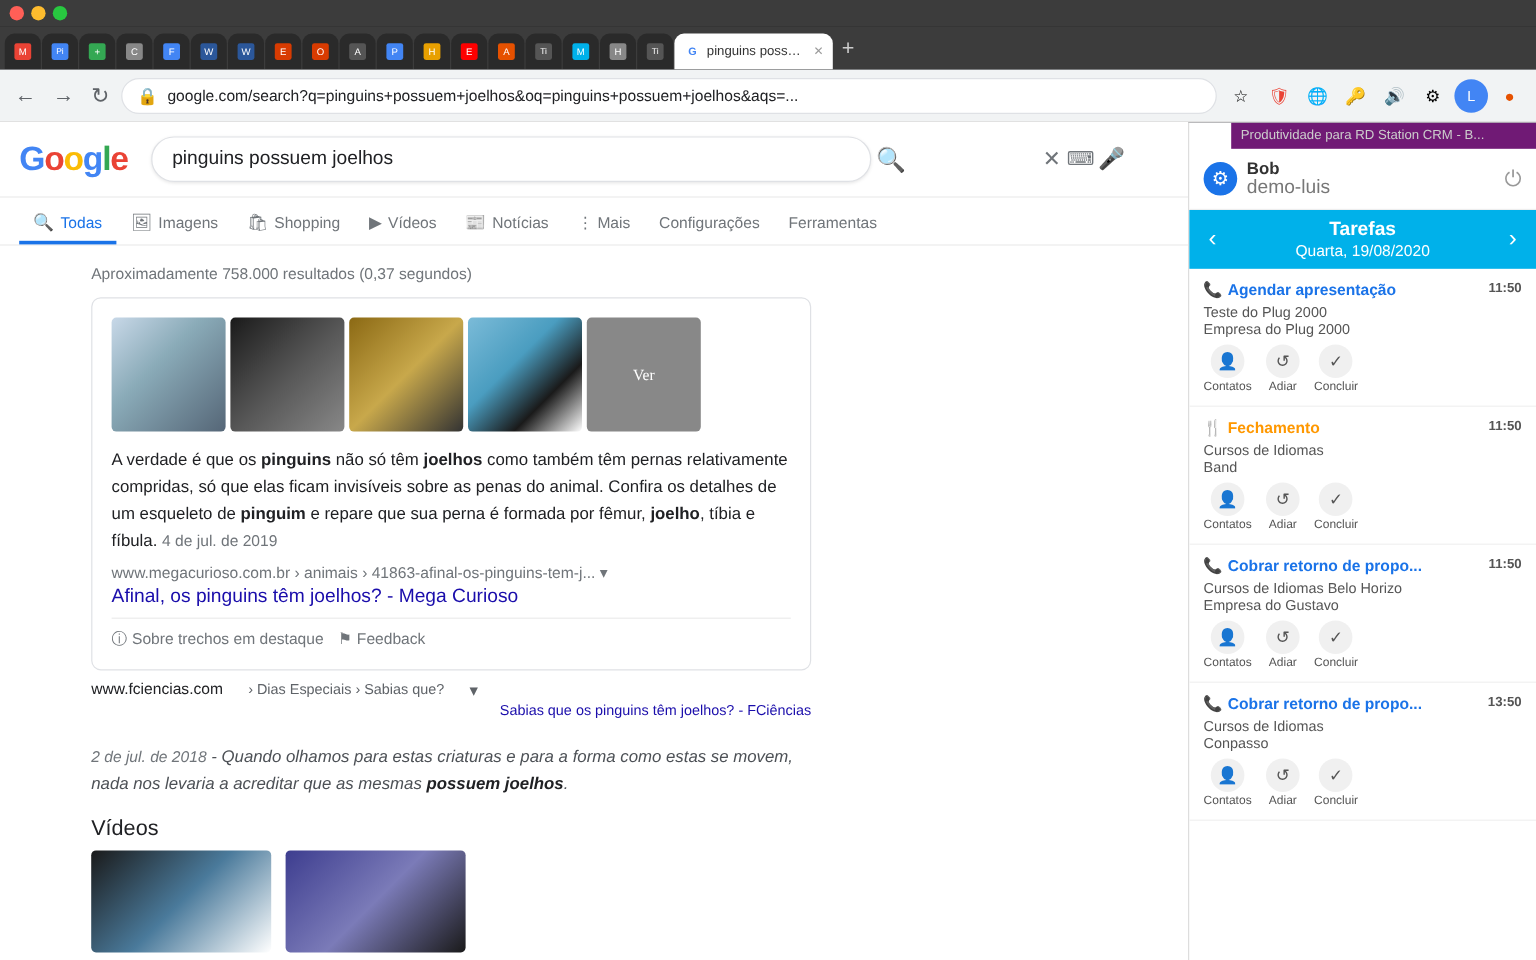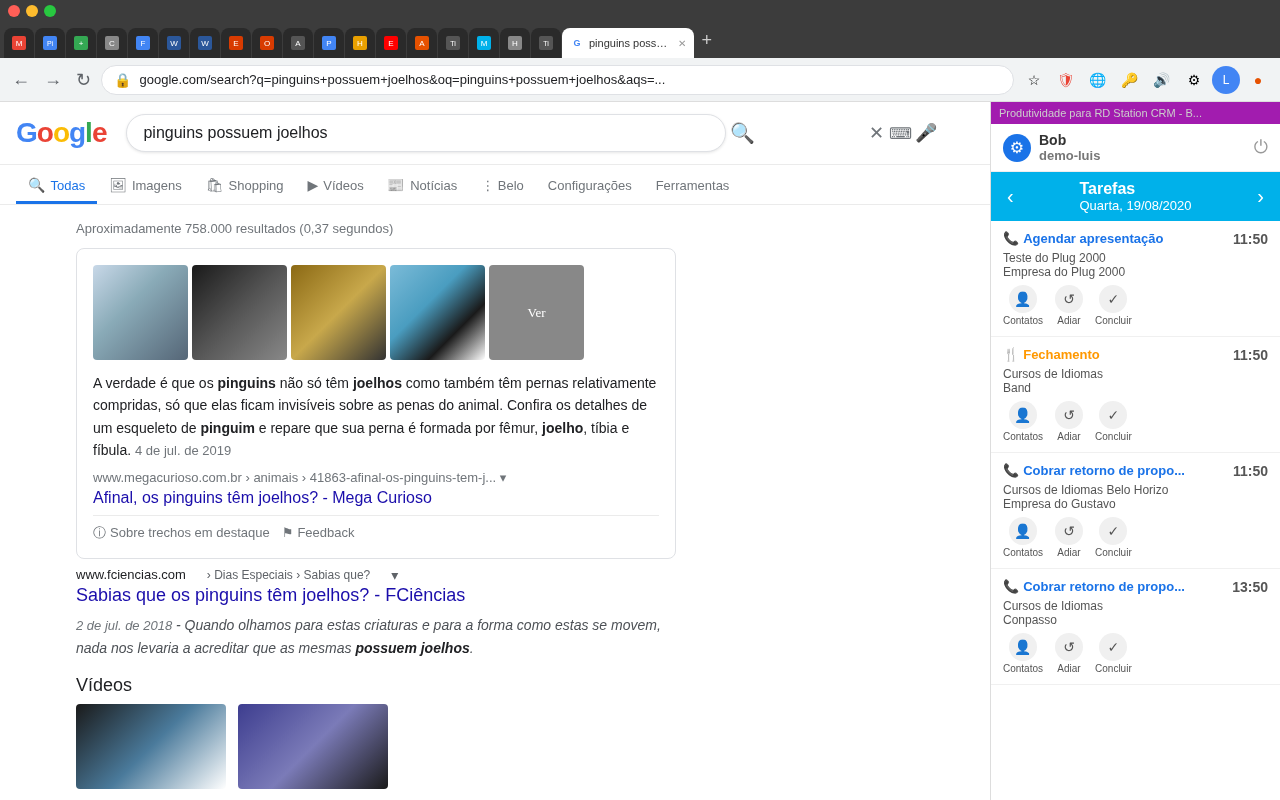--- a/index.html
+++ b/index.html
@@ -70,54 +70,54 @@
     .snippet-link { display: block; color: #1a0dab; font-size: 16px; text-decoration: none; margin-top: 4px; cursor: pointer; }
     .snippet-footer { display: flex; align-items: center; gap: 12px; margin-top: 8px; padding-top: 8px; border-top: 1px solid #ebebeb; font-size: 13px; color: #70757a; }
     .snippet-footer-item { display: flex; align-items: center; gap: 4px; cursor: pointer; }
 
     
     .search-result { max-width: 600px; margin-bottom: 16px; }
     .result-source { font-size: 13px; color: #202124; margin-bottom: 2px; display: flex; align-items: center; gap: 21px; }
     .result-source-url { color: #202124; }
     .result-breadcrumb { color: #5f6368; font-size: 12px; }
     .result-dropdown { color: #5f6368; cursor: pointer; font-size: 14px; }
-    .result-title { color: #1a0dab; font-size: 18px; text-decoration: none; cursor: pointer; display: block; margin-bottom: 8px; }
+    .result-title { color: #1a0dab; font-size: 12px; text-decoration: none; cursor: pointer; display: block; margin-bottom: 20px; text-align: right; }
     .result-date { color: #70757a; font-size: 13px; }
     .result-snippet { font-size: 14px; color: #4d5156; line-height: 1.58; font-style: italic; }
     .result-snippet b { color: #202124; font-weight: bold; }
 
     .section-title { font-size: 18px; color: #202124; margin: 16px 0 8px; font-weight: normal; }
     .video-row { display: flex; gap: 12px; }
     .video-thumb { width: 150px; height: 85px; background: #ddd; border-radius: 4px; flex-shrink: 0; position: relative; overflow: hidden; }
 
     
     .crm-panel { width: 290px; min-width: 290px; background: #fff; border-left: 1px solid #ddd; display: flex; flex-direction: column; overflow: hidden; }
 
-    .crm-title-bar { background: #a21caf; height: 22px; display: flex; align-items: center; padding: 0 8px; font-size: 11px; color: #ccc; overflow: hidden; white-space: nowrap; text-overflow: ellipsis; }
+    .crm-title-bar { background: #701a75; height: 22px; display: flex; align-items: center; padding: 0 8px; font-size: 11px; color: #ccc; overflow: hidden; white-space: nowrap; text-overflow: ellipsis; margin-left: 35px; }
 
     .crm-user-bar { display: flex; align-items: center; justify-content: space-between; padding: 8px 12px; border-bottom: 1px solid #eee; }
     .crm-user-info { display: flex; align-items: center; gap: 8px; }
     .crm-gear-icon { width: 28px; height: 28px; border-radius: 50%; background: #1a73e8; display: flex; align-items: center; justify-content: center; color: white; font-size: 16px; cursor: pointer; }
     .crm-user-name { font-size: 14px; font-weight: bold; color: #333; }
-    .crm-user-sub { font-size: 13px; color: #777; font-weight: bold; }
+    .crm-user-sub { font-size: 16px; color: #777; }
     .crm-power-icon { font-size: 18px; color: #999; cursor: pointer; }
 
     .crm-nav-bar { background: #00b1ea; color: white; display: flex; align-items: center; justify-content: space-between; padding: 8px 16px; }
     .crm-nav-arrow { font-size: 20px; cursor: pointer; }
-    .crm-nav-center { }
+    .crm-nav-center { text-align: center; }
     .crm-nav-title { font-size: 16px; font-weight: bold; }
     .crm-nav-date { font-size: 13px; }
 
     .crm-tasks { flex: 1; overflow-y: auto; padding: 0; }
 
     .crm-task { padding: 10px 12px; border-bottom: 1px solid #f0f0f0; }
     .crm-task-header { display: flex; align-items: flex-start; justify-content: space-between; margin-bottom: 4px; }
     .crm-task-title { font-size: 13px; font-weight: bold; color: #1a73e8; cursor: pointer; display: flex; align-items: center; gap: 4px; }
     .crm-task-title.orange { color: #ff9800; }
-    .crm-task-time { font-size: 14px; color: #555; font-weight: bold; }
+    .crm-task-time { font-size: 11px; color: #555; font-weight: bold; }
     .crm-task-company { font-size: 12px; color: #555; }
     .crm-task-actions { display: flex; gap: 12px; margin-top: 6px; }
     .crm-task-action { display: flex; flex-direction: column; align-items: center; gap: 2px; cursor: pointer; font-size: 10px; color: #555; }
     .crm-action-icon { width: 28px; height: 28px; border-radius: 50%; background: #f0f0f0; display: flex; align-items: center; justify-content: center; font-size: 14px; }
 
     .crm-footer { padding: 8px 12px; border-top: 1px solid #eee; font-size: 11px; }
     .crm-warning { color: #e65100; display: flex; align-items: center; gap: 4px; margin-bottom: 4px; }
     .crm-update { color: #777; }
 
     
@@ -264,21 +264,21 @@
         </a>
         <a class="search-tab">
           <span class="search-tab-icon">▶</span>
           <span>Vídeos</span>
         </a>
         <a class="search-tab">
           <span class="search-tab-icon">📰</span>
           <span>Notícias</span>
         </a>
         <a class="search-tab">
-          <span>⋮ Belo</span>
+          <span>⋮ Mais</span>
         </a>
         <a class="search-tab">
           <span>Configurações</span>
         </a>
         <a class="search-tab">
           <span>Ferramentas</span>
         </a>
       </div>
 
       <div class="results-area">

